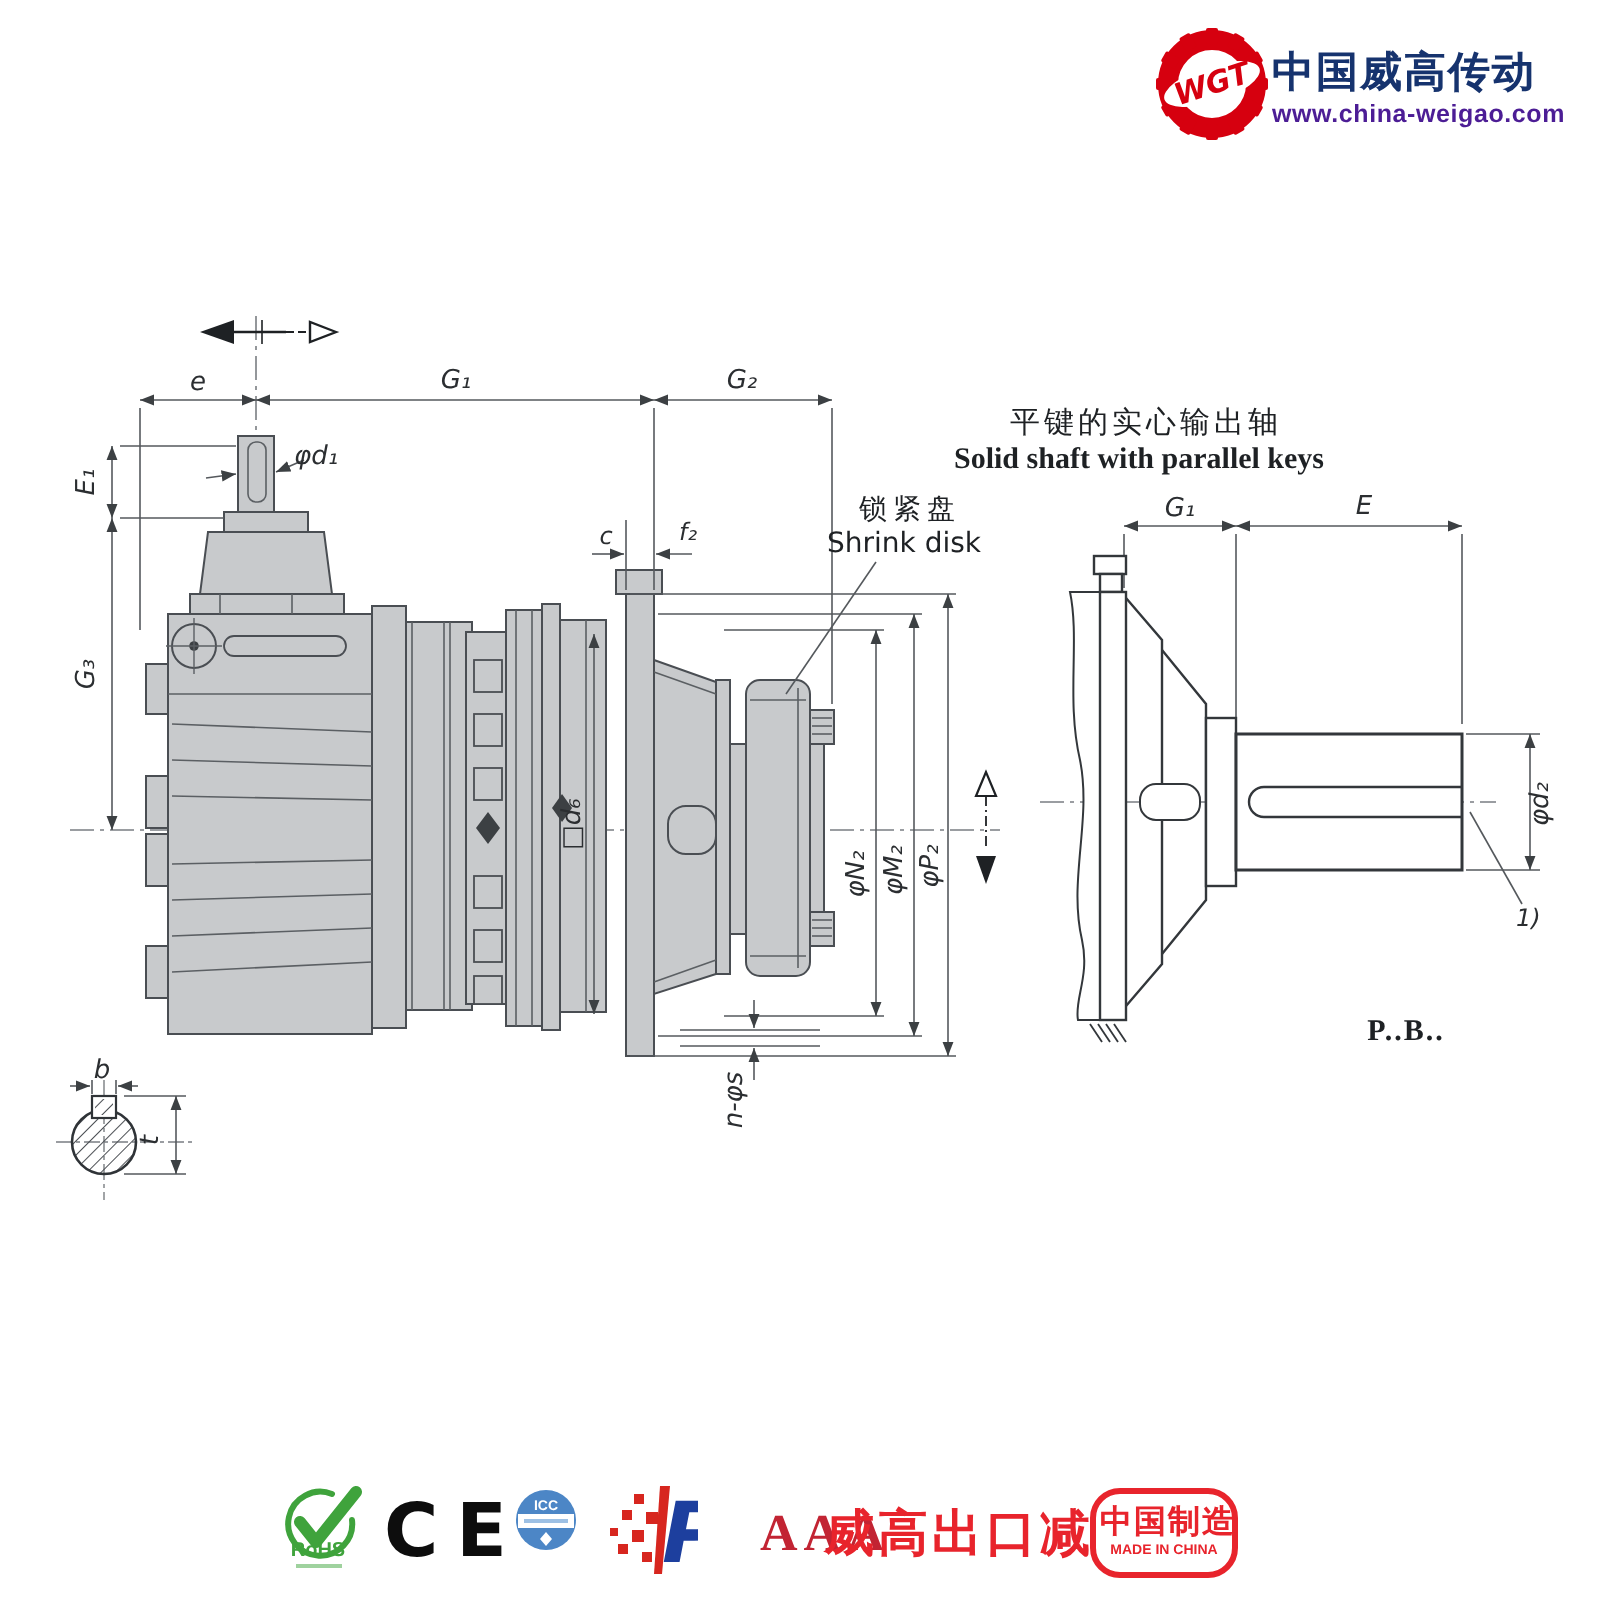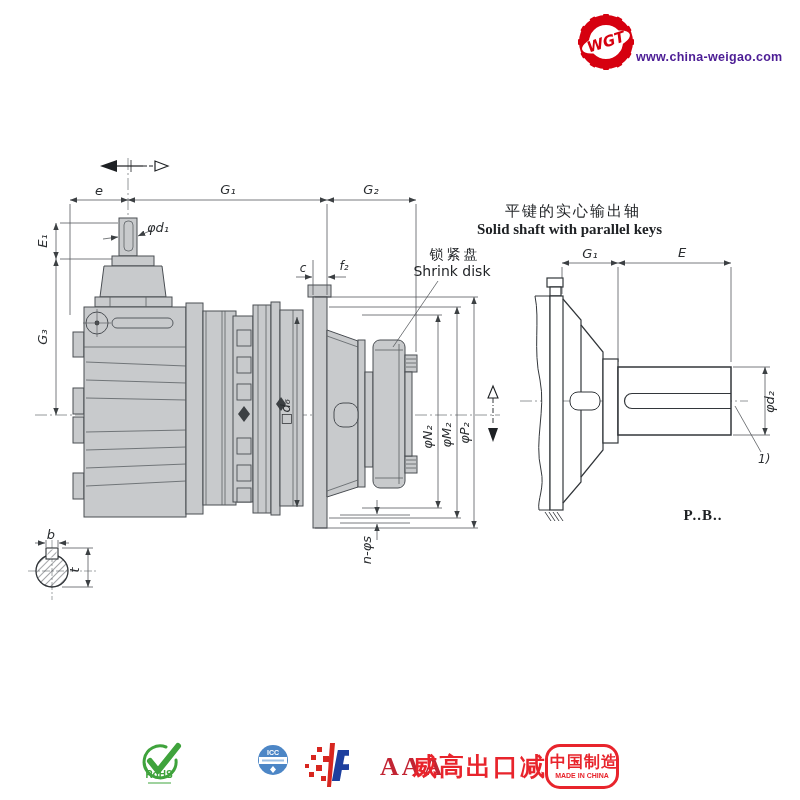--- a/index.html
+++ b/index.html
@@ -311,32 +311,34 @@
           <rect x="25" y="0" width="6" height="8" rx="1" transform="rotate(150 28 28)"></rect>
           <rect x="25" y="0" width="6" height="8" rx="1" transform="rotate(210 28 28)"></rect>
           <rect x="25" y="0" width="6" height="8" rx="1" transform="rotate(240 28 28)"></rect>
           <rect x="25" y="0" width="6" height="8" rx="1" transform="rotate(300 28 28)"></rect>
           <rect x="25" y="0" width="6" height="8" rx="1" transform="rotate(330 28 28)"></rect>
         </g>
       </g>
       <ellipse cx="28" cy="28" rx="25" ry="9" fill="#ffffff" transform="rotate(-18 28 28)"></ellipse>
       <text x="28" y="33" text-anchor="middle" transform="rotate(-18 28 28)" style="font-family:'DejaVu Sans',sans-serif;font-weight:bold;font-style:italic;font-size:15px;fill:#d6000f">WGT</text>
     </svg>
+    <div class="cn">中国威高传动</div>
     <div class="url">www.china-weigao.com</div>
   </div>
 
   <div id="footer">
 
     <svg class="badge" style="left:138px;top:2px" width="44" height="50" viewBox="0 0 44 50">
       <path d="M38,20 A16,16 0 1 1 28,7" fill="none" stroke="#3fa33c" stroke-width="3" stroke-linecap="round"></path>
       <polyline points="12,21 20,31 40,6" fill="none" stroke="#3fa33c" stroke-width="6" stroke-linecap="round" stroke-linejoin="round"></polyline>
       <text x="21" y="38" text-anchor="middle" style="font-family:'Liberation Sans',sans-serif;font-size:10px;font-weight:bold;fill:#3fa33c">RoHS</text>
       <line x1="10" y1="43" x2="33" y2="43" stroke="#9fd29e" stroke-width="2"></line>
     </svg>
 
+    <div class="badge" id="ce-badge">CE</div>
 
     <svg class="badge" style="left:257px;top:6px" width="32" height="32" viewBox="0 0 32 32">
       <circle cx="16" cy="16" r="15" fill="#4c86c6"></circle>
       <rect x="2" y="13" width="28" height="7" fill="#ffffff"></rect>
       <text x="16" y="11" text-anchor="middle" style="font-family:'Liberation Sans',sans-serif;font-size:7px;font-weight:bold;fill:#ffffff">ICC</text>
       <rect x="5" y="15.5" width="22" height="2" fill="#9dc0e4"></rect>
       <polygon points="16,22 19,25.5 16,29 13,25.5" fill="#ffffff"></polygon>
     </svg>
 
     <svg class="badge" style="left:303px;top:2px" width="46" height="50" viewBox="0 0 46 50">

